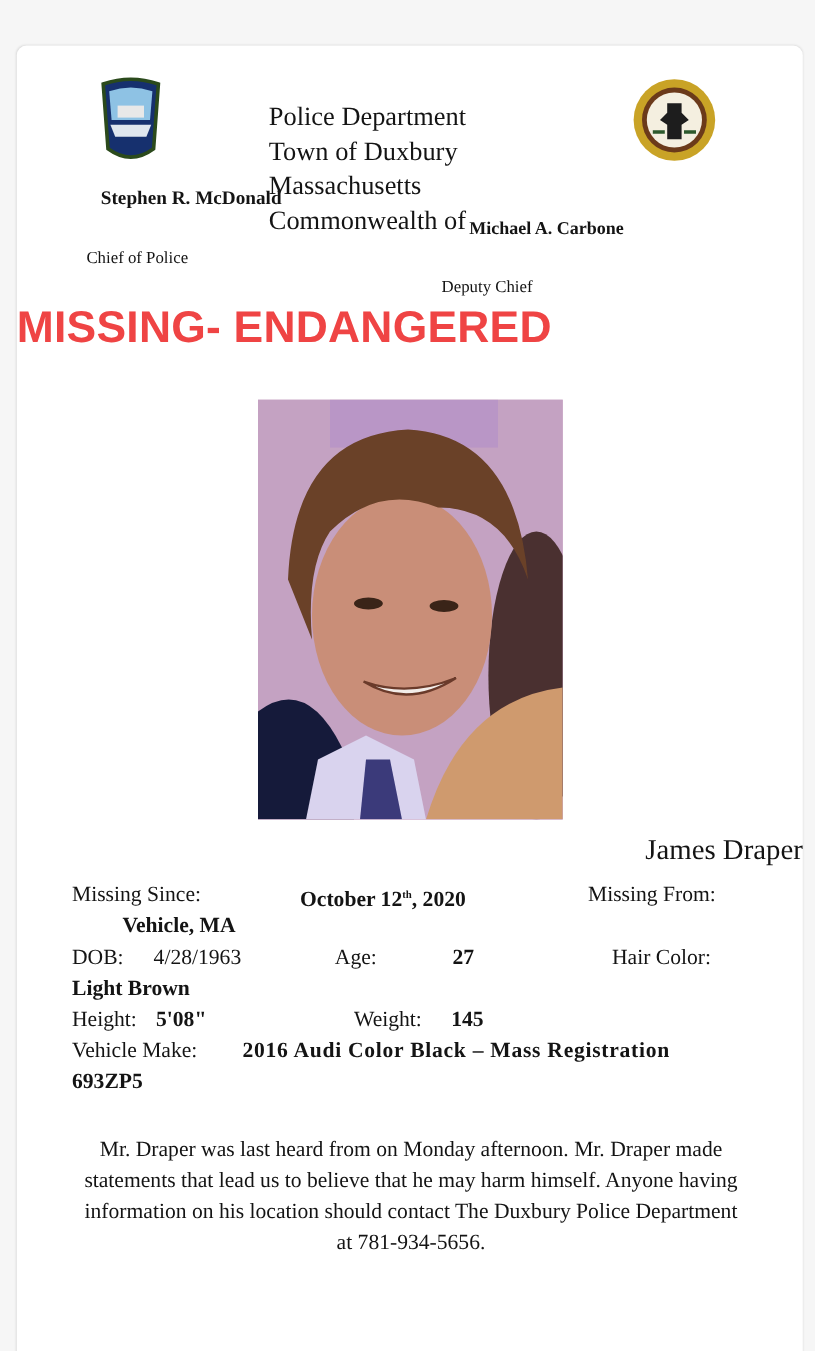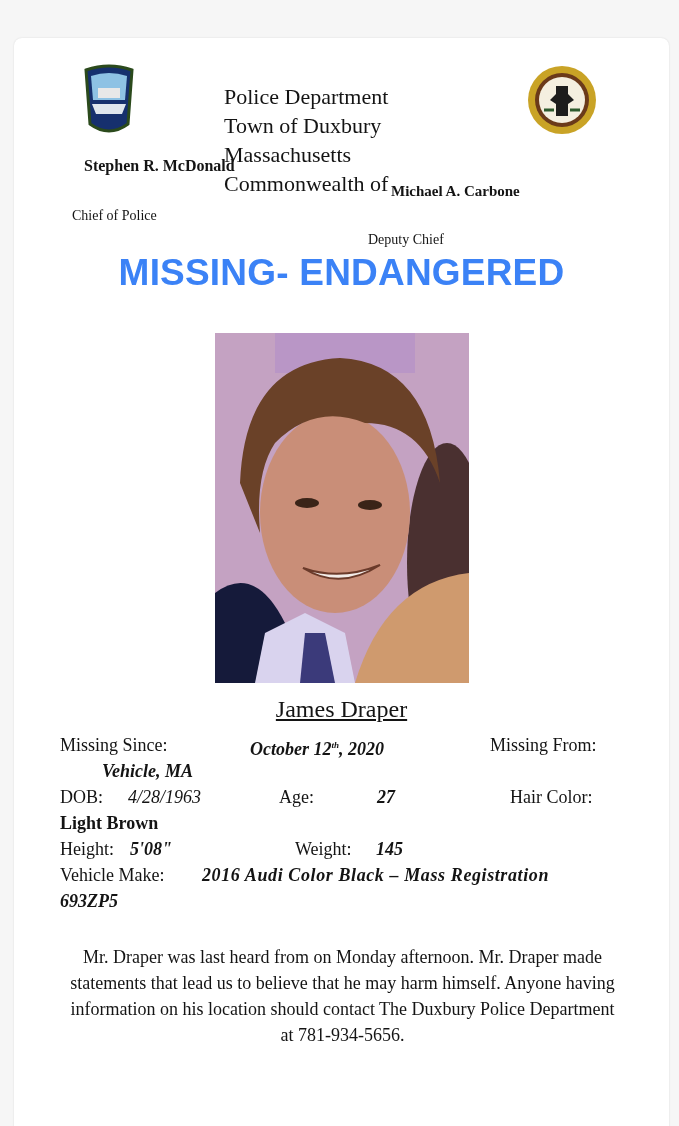--- a/index.html
+++ b/index.html
@@ -6,27 +6,27 @@
   body{width:679px;height:1126px;overflow:hidden;position:relative;font-family:"Liberation Serif",serif;color:#141414;}
   .card{position:absolute;left:14px;top:38px;width:655px;height:1100px;background:#fff;border-radius:8px;box-shadow:0 0 2px rgba(0,0,0,0.12);}
   .abs{position:absolute;}
   .logo-left{left:68px;top:26px;width:54px;height:72px;}
   .logo-right{left:512px;top:26px;width:72px;height:72px;}
   .hdr{left:210px;top:44px;width:240px;text-align:left;font-size:22px;line-height:29px;}
   .chief-name{left:46px;top:119px;font-size:16px;font-weight:bold;margin-left:24px;}
   .chief-title{left:58px;top:170px;font-size:14px;}
   .dep-name{left:377px;top:145px;font-size:15px;font-weight:bold;}
   .dep-title{left:354px;top:194px;font-size:14px;}
-  .title{left:0;width:655px;top:214px;text-align:center;font-family:"Liberation Sans",sans-serif;font-weight:bold;font-size:37px;color:#3b82f6;letter-spacing:0.2px;}
+  .title{left:0;width:655px;top:214px;text-align:left;font-family:"Liberation Sans",sans-serif;font-weight:bold;font-size:37px;color:#ef4444;letter-spacing:0.2px;}
   .photo{left:201px;top:295px;width:254px;height:350px;overflow:hidden;background:#c9a3c3;}
-  .name{left:0;width:655px;top:658px;text-align:center;font-size:24px;text-decoration:underline;}
+  .name{left:0;width:655px;top:658px;text-align:right;font-size:24px;}
   .info{left:46px;top:694px;width:566px;font-size:18px;line-height:26px;text-align:center;}
   .row{position:relative;height:26px;white-space:nowrap;}
   .row span{position:absolute;}
-  .v{font-style:italic;font-weight:bold;}
+  .v{font-weight:bold;}
   .para{left:56px;top:906px;width:545px;text-align:center;font-size:18px;line-height:26px;}
 </style>
 </head>
 <body>
 
 <div class="card">
 
   <div class="abs logo-left">
     <svg width="54" height="72" viewBox="0 0 54 72">
       <path d="M4 6 Q27 -2 50 6 L46 60 Q27 74 8 60 Z" fill="#16306e" stroke="#2b4a1c" stroke-width="3"></path>

